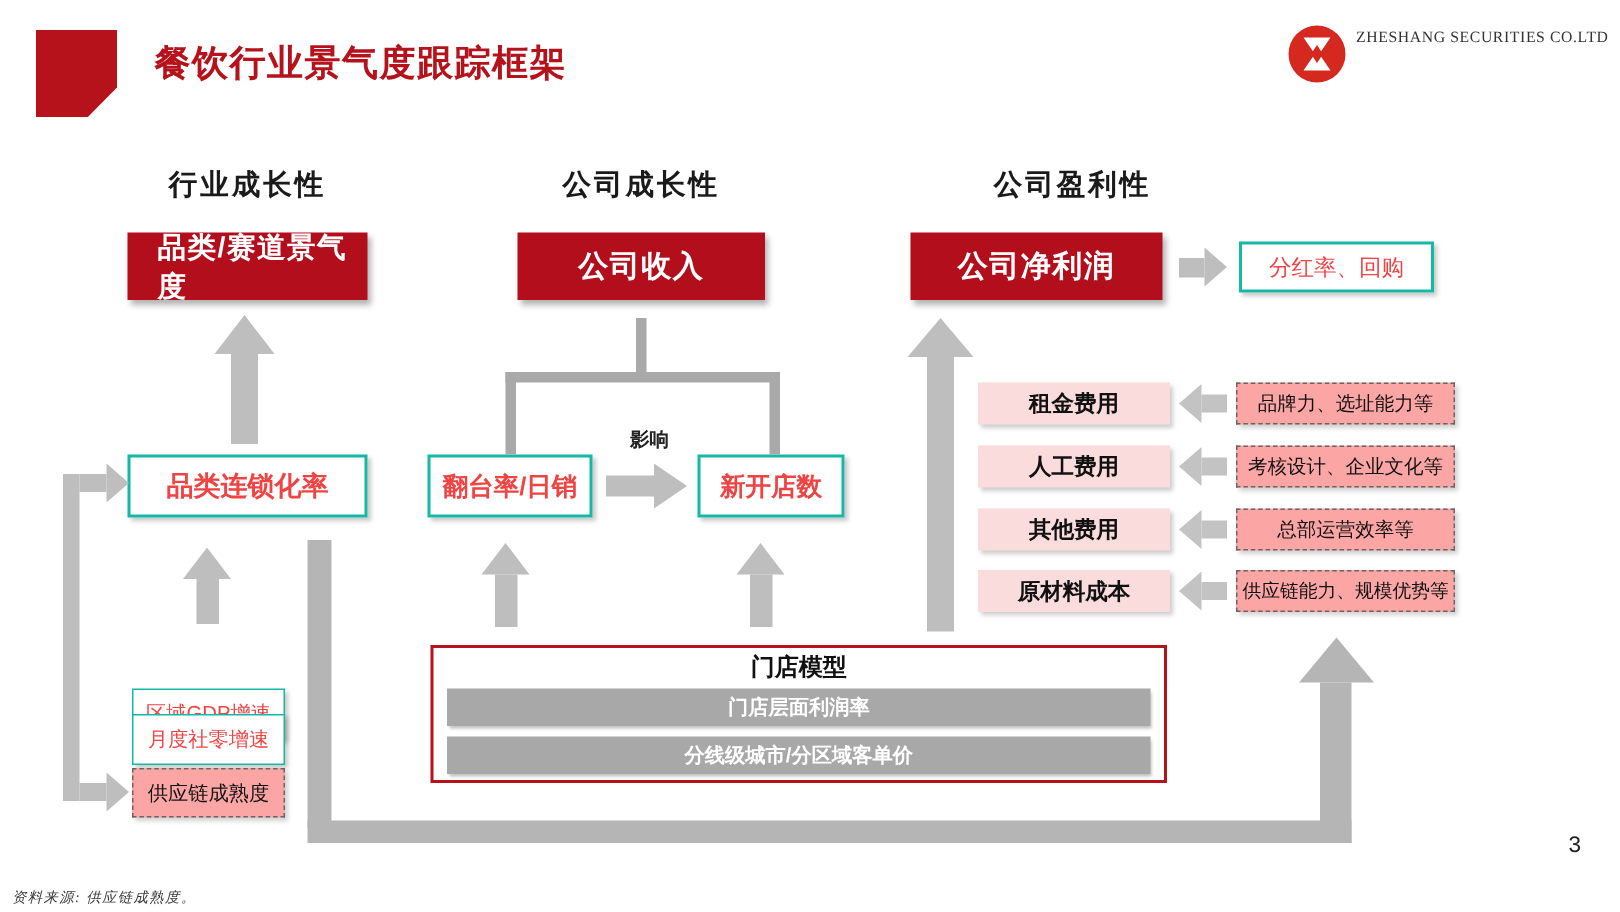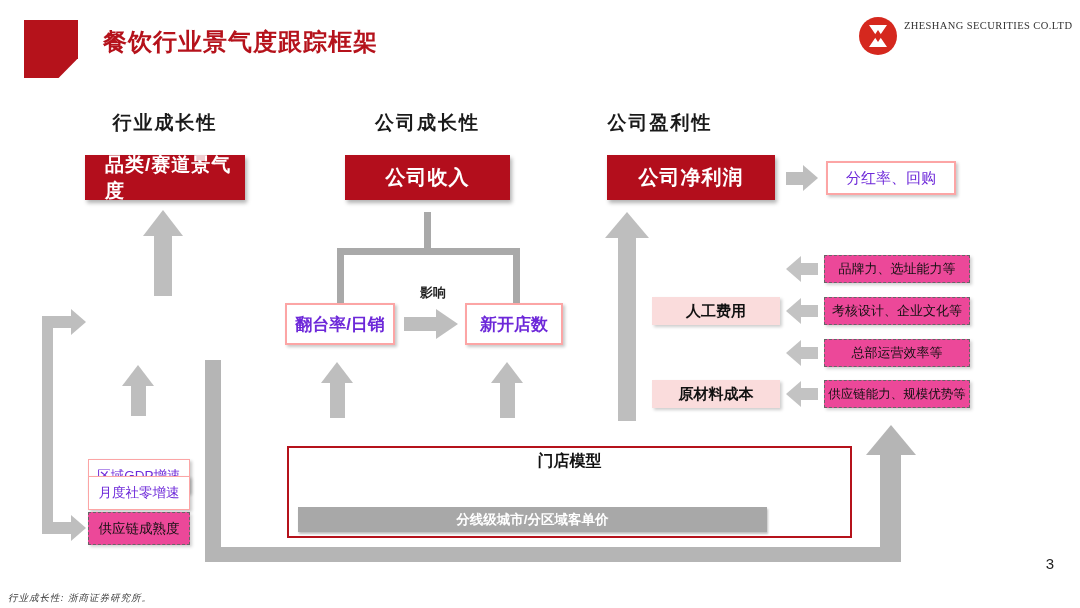--- a/index.html
+++ b/index.html
@@ -38,26 +38,26 @@
     font-size:19px; font-weight:bold; color:#1a1a1a; letter-spacing:2px;
   }
   
   .red-box {
     position:absolute; height:45px; background:#b30e1c; color:#fff;
     font-size:20px; font-weight:bold; display:flex; align-items:center;
     justify-content:center; letter-spacing:1px;
     box-shadow:2px 3px 4px rgba(0,0,0,.3);
   }
   .white-box {
-    position:absolute; background:#fff; border:2px solid #fca5a5;
-    display:flex; align-items:center; justify-content:center; color:#6d28d9;
+    position:absolute; background:#fff; border:2px solid #14b8a6;
+    display:flex; align-items:center; justify-content:center; color:#ef4444;
     box-shadow:2px 2px 3px rgba(0,0,0,.22);
   }
   .dashed-box {
-    position:absolute; background:#ec4899; border:1.5px dashed #666;
+    position:absolute; background:#fca5a5; border:1.5px dashed #666;
     display:flex; align-items:center; justify-content:center; color:#111;
     box-shadow:2px 2px 3px rgba(0,0,0,.18);
   }
   .pink-box {
     position:absolute; left:652px; width:128px; height:28px; background:#fadcdc;
     display:flex; align-items:center; justify-content:center;
     font-size:15px; font-weight:bold; color:#111;
     box-shadow:2px 2px 3px rgba(0,0,0,.2);
   }
   .driver-box {
@@ -75,21 +75,21 @@
   .tri-right { border-top:13px solid transparent; border-bottom:13px solid transparent; border-left:15px solid #bebebe; }
   .tri-right-lg { border-top:15px solid transparent; border-bottom:15px solid transparent; border-left:22px solid #bebebe; }
   .tri-left { border-top:13px solid transparent; border-bottom:13px solid transparent; border-right:15px solid #c3c3c3; }
   .cost-shaft { position:absolute; left:801px; width:17px; height:12px; background:#c3c3c3; }
   
   .influence-label {
     position:absolute; left:405px; top:284px; width:56px; text-align:center;
     font-size:13px; font-weight:bold; color:#222;
   }
   .store-model {
-    position:absolute; left:287px; top:446px; width:565px; height:92px;
+    position:absolute; left:287px; top:430px; width:491px; height:92px;
     background:#fff; border:2px solid #b5121b;padding-left:17px;
   }
   .store-model-title {
     position:absolute; left:0; top:3px; width:100%; text-align:center;
     font-size:16px; font-weight:bold; color:#111;
   }
   .store-bar {
     position:absolute; left:9px; width:469px; height:25px; background:#a8a8a8;
     color:#fff; font-size:13.5px; font-weight:bold;
     display:flex; align-items:center; justify-content:center;
@@ -116,41 +116,42 @@
       <path d="M11 9 L29 9 L21.5 20 L29 31 L11 31 L18.5 20 Z" fill="#ffffff"></path>
       <path d="M20 14 L24 20 L20 26 L16 20 Z" fill="#d5281e"></path>
     </svg>
     <div class="brand-text">
       <div class="brand-en">ZHESHANG SECURITIES CO.LTD</div>
     </div>
   </div>
 
   <div class="col-header" style="left:345px; width:165px;">公司成长性</div>
   <div class="col-header" style="left:85px; width:160px;">行业成长性</div>
-  <div class="col-header" style="left:576px; width:168px;">公司盈利性</div>
+  <div class="col-header" style="left:631px; width:168px;">公司盈利性</div>
 
   <div class="red-box" style="left:85px; top:155px; width:160px; font-size:19px;padding-left:20px;">品类/赛道景气度</div>
   <div class="red-box" style="left:607px; top:155px; width:168px;">公司净利润</div>
   <div class="red-box" style="left:345px; top:155px; width:165px;">公司收入</div>
 
   <div class="shaft" style="left:786px; top:172px; width:17px; height:13px;"></div>
   <div class="tri tri-right" style="left:803px; top:165px;"></div>
   <div class="white-box" style="left:826px; top:161px; width:130px; height:34px; font-size:15px;">分红率、回购</div>
 
   <div class="bar" style="left:424px; top:212px; width:7px; height:42px;"></div>
   <div class="bar" style="left:337px; top:248px; width:183px; height:7px;"></div>
   <div class="bar" style="left:337px; top:248px; width:7px; height:55px;"></div>
   <div class="bar" style="left:513px; top:248px; width:7px; height:55px;"></div>
 
   <div class="tri tri-up-lg" style="left:143px; top:210px;"></div>
   <div class="shaft" style="left:154px; top:236px; width:18px; height:60px;"></div>
 
   <div class="tri tri-up-xl" style="left:605px; top:212px;"></div>
   <div class="shaft" style="left:618px; top:238px; width:18px; height:183px;"></div>
 
+  <div class="white-box" style="left:85px; top:303px; width:160px; height:42px; font-size:18px; font-weight:bold;">品类连锁化率</div>
   <div class="white-box" style="left:285px; top:303px; width:110px; height:42px; font-size:17px; font-weight:bold;">翻台率/日销</div>
   <div class="white-box" style="left:465px; top:303px; width:98px; height:42px; font-size:17px; font-weight:bold;">新开店数</div>
 
   <div class="influence-label">影响</div>
   <div class="shaft" style="left:404px; top:317px; width:32px; height:14px;"></div>
   <div class="tri tri-right-lg" style="left:436px; top:309px;"></div>
 
   <div class="tri tri-up-sm" style="left:122px; top:365px;"></div>
   <div class="shaft" style="left:131px; top:386px; width:15px; height:30px;"></div>
 
@@ -163,44 +164,47 @@
   <div class="white-box" style="left:88px; top:459px; width:102px; height:34px; font-size:13.5px; border-width:1.5px;">区域GDP增速</div>
   <div class="white-box" style="left:88px; top:476px; width:102px; height:34px; font-size:13.5px; border-width:1.5px;">月度社零增速</div>
   <div class="dashed-box" style="left:88px; top:512px; width:102px; height:33px; font-size:13.5px;">供应链成熟度</div>
 
   <div class="shaft" style="left:42px; top:316px; width:11px; height:218px;"></div>
   <div class="shaft" style="left:53px; top:316px; width:18px; height:12px;"></div>
   <div class="tri tri-right" style="left:71px; top:309px;"></div>
   <div class="shaft" style="left:53px; top:522px; width:18px; height:12px;"></div>
   <div class="tri tri-right" style="left:71px; top:515px;"></div>
 
+  <div class="pink-box" style="top:255px;">租金费用</div>
   <div class="tri tri-left" style="left:786px; top:256px;"></div>
   <div class="cost-shaft" style="top:263px;"></div>
   <div class="dashed-box driver-box" style="top:255px;">品牌力、选址能力等</div>
 
   <div class="pink-box" style="top:297px;">人工费用</div>
   <div class="tri tri-left" style="left:786px; top:298px;"></div>
   <div class="cost-shaft" style="top:305px;"></div>
   <div class="dashed-box driver-box" style="top:297px;">考核设计、企业文化等</div>
 
+  <div class="pink-box" style="top:339px;">其他费用</div>
   <div class="tri tri-left" style="left:786px; top:340px;"></div>
   <div class="cost-shaft" style="top:347px;"></div>
   <div class="dashed-box driver-box" style="top:339px;">总部运营效率等</div>
 
   <div class="pink-box" style="top:380px;">原材料成本</div>
   <div class="tri tri-left" style="left:786px; top:381px;"></div>
   <div class="cost-shaft" style="top:388px;"></div>
   <div class="dashed-box driver-box" style="top:380px; font-size:12.5px;">供应链能力、规模优势等</div>
 
   <div class="store-model">
     <div class="store-model-title">门店模型</div>
+    <div class="store-bar" style="top:27px;">门店层面利润率</div>
     <div class="store-bar" style="top:59px;">分线级城市/分区域客单价</div>
   </div>
 
   <div class="fbar" style="left:205px; top:360px; width:16px; height:192px;"></div>
   <div class="fbar" style="left:205px; top:547px; width:696px; height:15px;"></div>
   <div class="fbar" style="left:880px; top:455px; width:21px; height:107px;"></div>
   <div class="tri tri-up-fb" style="left:866px; top:425px;"></div>
 
-  <div class="source-note">行业成长性: 浙商证券研究所。</div>
+  <div class="source-note">资料来源: 供应链成熟度。</div>
   <div class="page-number">3</div>
 
 </div>
 
 </body></html>

